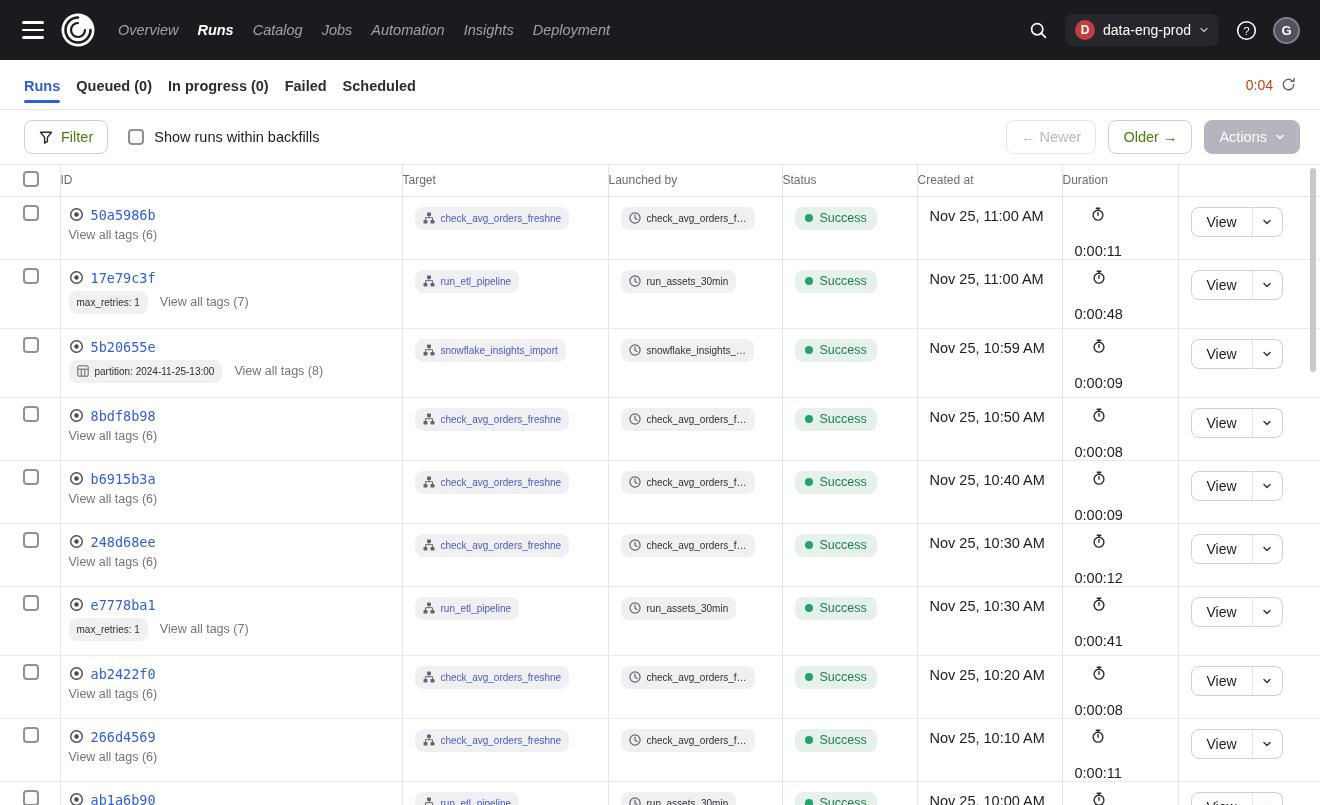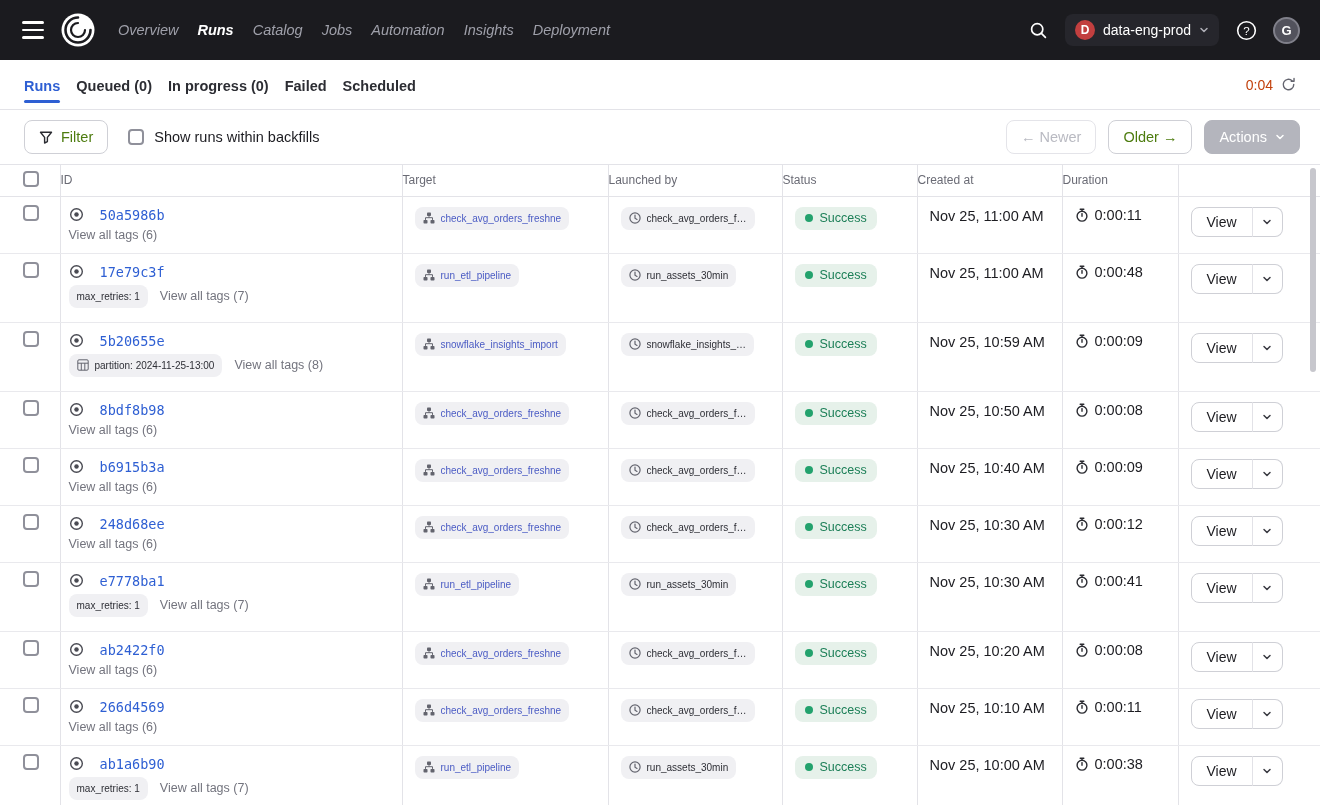--- a/index.html
+++ b/index.html
@@ -51,38 +51,38 @@
   .runs th:last-child, .runs td:last-child { border-right: none; }
   .runs thead th { height: 31px; font-size: 12px; font-weight: 400; color: #6a6b75; text-align: left; padding: 0 0; border-bottom: 1px solid var(--border,#e3e3e8); vertical-align: middle; }
   .runs thead th.c-check { padding-left: 23px; }
   .runs tbody td { border-bottom: 1px solid #e9e9ed; vertical-align: top; padding: 10px 12px 0 12px; }
   tr.run-row { height: 57px; }
   tr.run-row.tall { height: 69px; }
   td.c-check { padding-left: 23px !important; padding-top: 8px !important; }
   td.c-id { padding-left: 8px !important; padding-right: 4px !important; }
   td.c-target { padding-right: 6px !important; }
 
-  .id-line { display: flex; align-items: center; gap: 16px; }
+  .id-line { display: flex; align-items: center; gap: 7px; }
   .run-icon { display: flex; flex: none; }
   .run-id { font-family: "DejaVu Sans Mono", monospace; font-size: 13.5px; color: var(--accent,#2e5fd3); cursor: pointer; }
   .tag-line { margin-top: 5px; display: flex; align-items: center; gap: 12px; }
   .view-all { font-size: 12.5px; color: #73747e; cursor: pointer; white-space: nowrap; }
 
   .chip { display: inline-flex; align-items: center; gap: 6px; height: 23px; padding: 0 8px; background: var(--chip_bg,#f0f0f3); border-radius: 8px; font-size: 10px; color: #2e2f36; cursor: pointer; max-width: 100%; }
   .chip .chip-icon { display: flex; flex: none; }
   .chip .chip-text { white-space: nowrap; overflow: hidden; }
   td.c-target .chip { max-width: 188px; }
   td.c-target .chip-text { color: var(--accent_muted,#4a5bc4); }
   td.c-launched .chip { max-width: 152px; }
 
   .status-pill { display: inline-flex; align-items: center; gap: 7px; height: 23px; padding: 0 10px; border-radius: 8px; background: var(--success_bg,#e6f1ea); color: var(--success_text,#1c7f57); font-size: 12.5px; }
   .dot { width: 8px; height: 8px; border-radius: 50%; background: var(--success_dot,#23a26d); flex: none; }
 
   .created { font-size: 14.5px; color: #1c1c21; }
-  .duration { display: inline-flex; align-items: center; gap: 6px; font-size: 14.5px; color: #1c1c21; }
+  .duration { display: inline-flex; align-items: center; gap: 22px; font-size: 14.5px; color: #1c1c21; flex-direction: column; }
   .dur-icon { display: flex; flex: none; }
 
   .split { display: inline-flex; }
   .view-btn { height: 30px; padding: 0 15px; border: 1px solid #cfd0d6; border-radius: 8px 0 0 8px; background: #fff; font-size: 14px; color: #1c1c21; cursor: pointer; }
   .caret-btn { height: 30px; width: 31px; border: 1px solid #cfd0d6; border-left: 1px solid #e2e2e7; margin-left: -1px; border-radius: 0 8px 8px 0; background: #fff; cursor: pointer; display: inline-flex; align-items: center; justify-content: center; }
 
   .scroll-thumb { position: absolute; right: 4px; top: 168px; width: 6px; height: 204px; border-radius: 3px; background: #c7c7cd; cursor: pointer; }
 </style>
 </head>
 <body>

